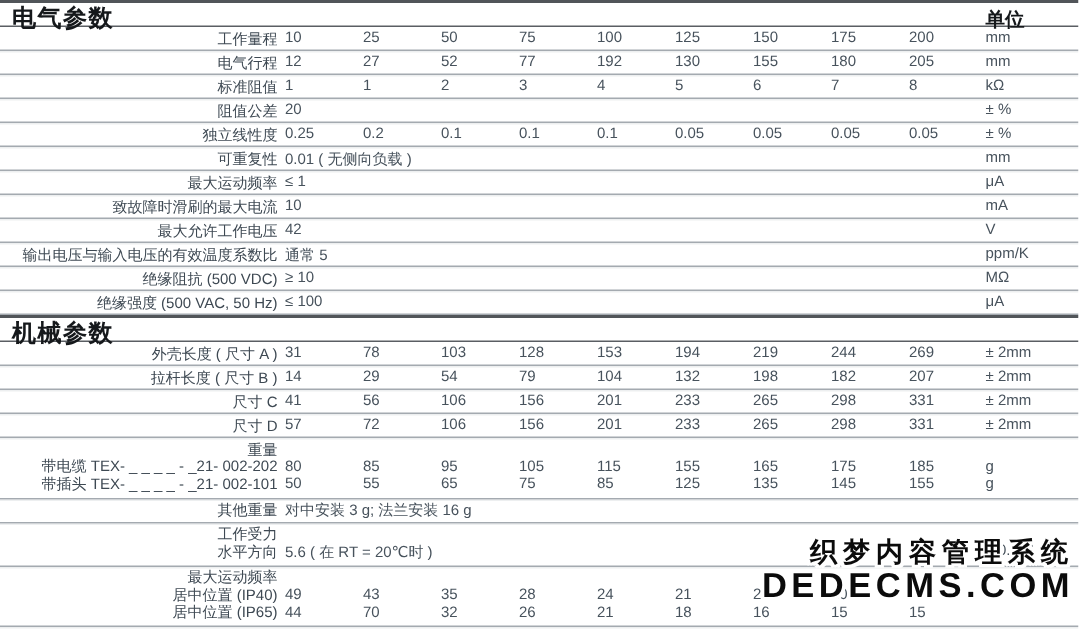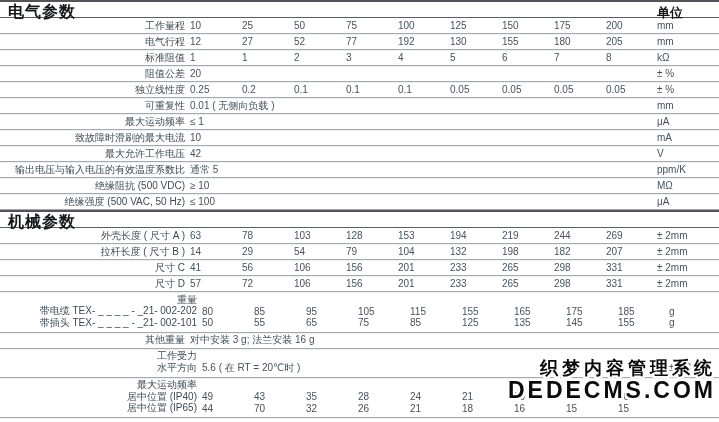--- a/index.html
+++ b/index.html
@@ -32,21 +32,21 @@
     padding-left: 4px;
     font-size: 13px; font-weight: bold; color: #15181b;
   }
 
   .line {
     display: grid;
     grid-template-columns: 185px repeat(9, 52px) 1fr;
     align-items: center;
   }
   .row-block .line { height: 15px; }
-  .group-block { padding: 2px 12px 3px; }
+  .group-block { padding: 2px 0 3px; }
   .group-block .line { height: 11.5px; }
 
   .label-cell {
     padding-left: 8px;
     font-size: 10px; color: #3e4953;
     white-space: nowrap; overflow: hidden; text-align: right;
   }
   .value-cell {
     padding-left: 5px;
     font-size: 10px; color: #47525c;
@@ -210,21 +210,21 @@
           <div class="unit-cell">μA</div>
         </div>
       </div>
       <div class="block section-header">
         <div class="sh-title">机械参数</div>
         <div class="sh-unit"></div>
       </div>
       <div class="block row-block">
         <div class="line">
           <div class="label-cell">外壳长度 ( 尺寸 A )</div>
-          <div class="value-cell">63</div>
+          <div class="value-cell">31</div>
           <div class="value-cell">78</div>
           <div class="value-cell">103</div>
           <div class="value-cell">128</div>
           <div class="value-cell">153</div>
           <div class="value-cell">194</div>
           <div class="value-cell">219</div>
           <div class="value-cell">244</div>
           <div class="value-cell">269</div>
           <div class="unit-cell">± 2mm</div>
         </div>

